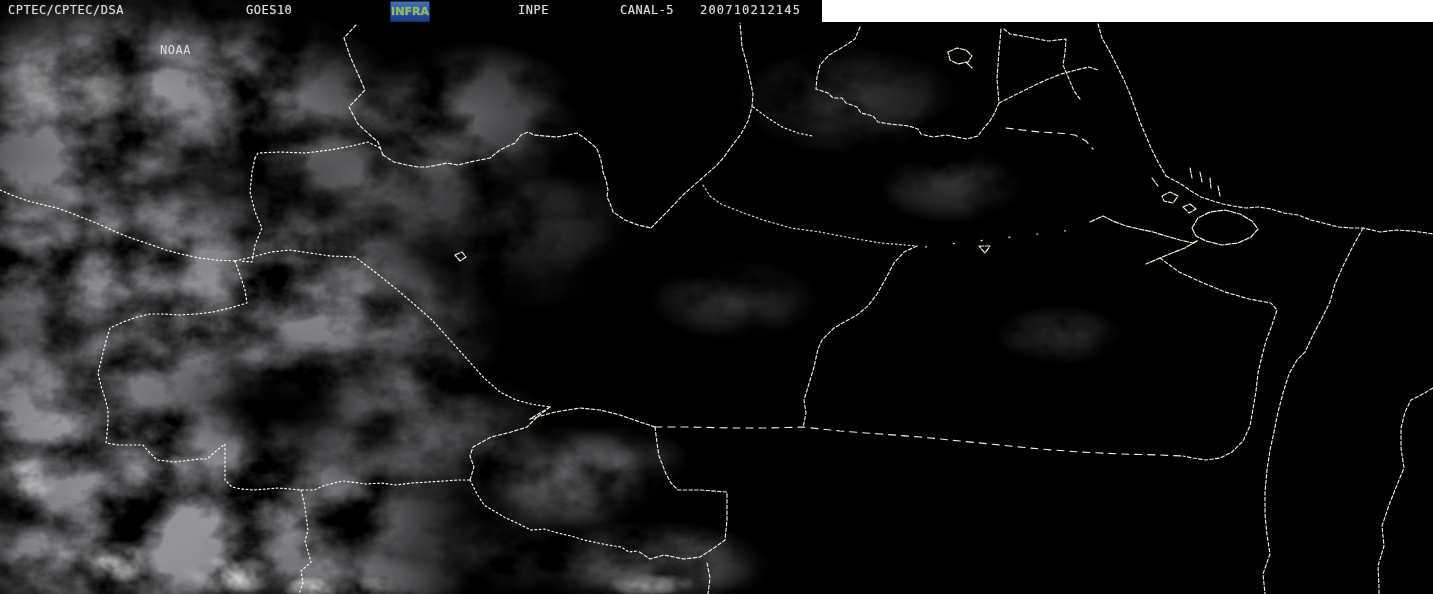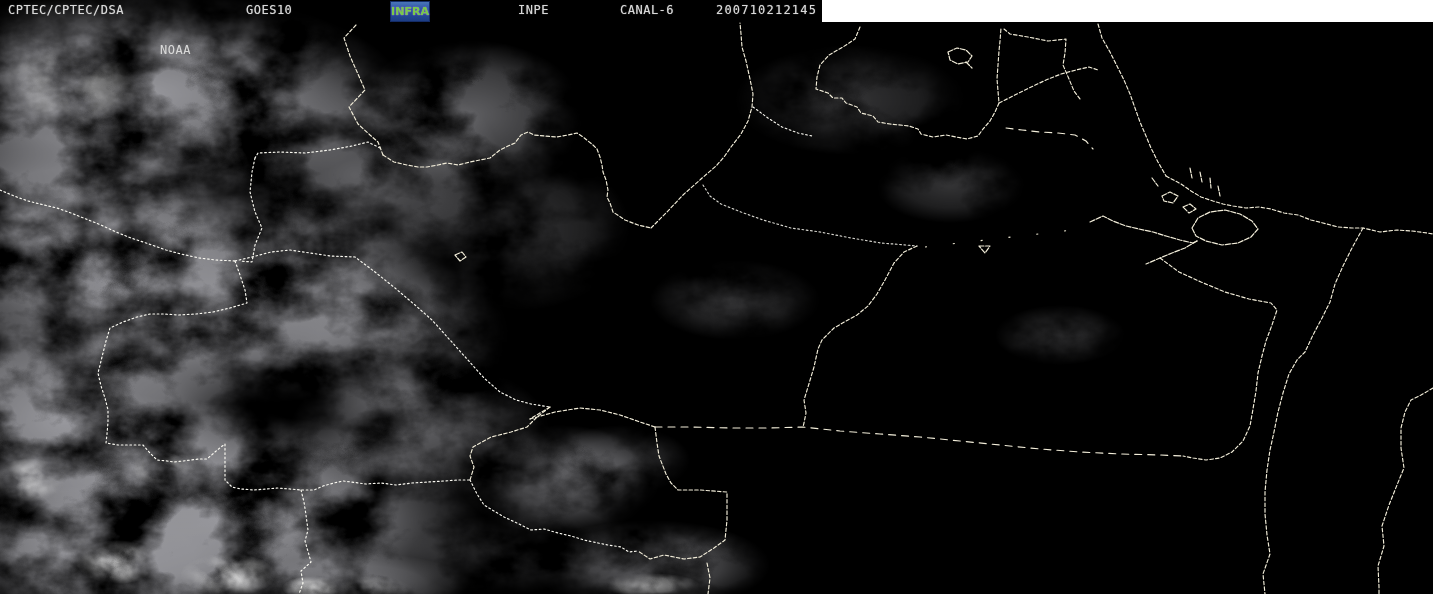--- a/index.html
+++ b/index.html
@@ -8,21 +8,21 @@
   .map-svg{position:absolute;left:0;top:0;width:1433px;height:594px;display:block;}
   
   .hdr{position:absolute;left:0;top:0;width:100%;height:22px;z-index:5;}
   .hlabel{position:absolute;top:3px;font-size:12px;letter-spacing:.5px;color:#d9d9d9;
           white-space:nowrap;text-shadow:0 0 1px #888;}
   .pos-agency{left:8px;}
   .pos-noaa{left:160px;margin-top:40px;}
   .pos-goes{left:246px;}
   .pos-infra{left:518px;}
   .pos-canal{left:620px;}
-  .pos-time{left:716px;letter-spacing:1.2px;}
+  .pos-time{left:700px;letter-spacing:1.2px;}
   .logo{position:absolute;left:390px;top:1px;width:40px;height:21px;
         background:linear-gradient(#4a74b8 0%,#2a55a4 40%,#1d3d85 100%);
         border:1px solid #142c66;box-sizing:border-box;
         display:flex;align-items:center;justify-content:center;}
   .logo span{font-family:"DejaVu Sans","Liberation Sans",sans-serif;font-weight:bold;
              font-size:11px;color:#79cc49;letter-spacing:0;
              text-shadow:0 0 2px #7a3fae,0 0 1px #c3e6ff;}
   .whitebar{position:absolute;left:822px;right:0;top:0;height:22px;background:#fff;}
   
   .ln  {fill:none;stroke:#f3eeda;stroke-width:1.15;stroke-linejoin:round;stroke-linecap:round;stroke-dasharray:3.5 2.2;}
@@ -184,18 +184,18 @@
   </svg>
 
   <div class="hdr">
     <span class="hlabel pos-agency">CPTEC/CPTEC/DSA</span>
     <span class="hlabel pos-noaa">NOAA</span>
     <span class="hlabel pos-goes">GOES10</span>
     <div class="logo">
       <span>INFRA</span>
     </div>
     <span class="hlabel pos-infra">INPE</span>
-    <span class="hlabel pos-canal">CANAL-6</span>
+    <span class="hlabel pos-canal">CANAL-5</span>
     <span class="hlabel pos-time">200710212145</span>
     <div class="whitebar"></div>
   </div>
 
 </div>
 
 </body></html>

